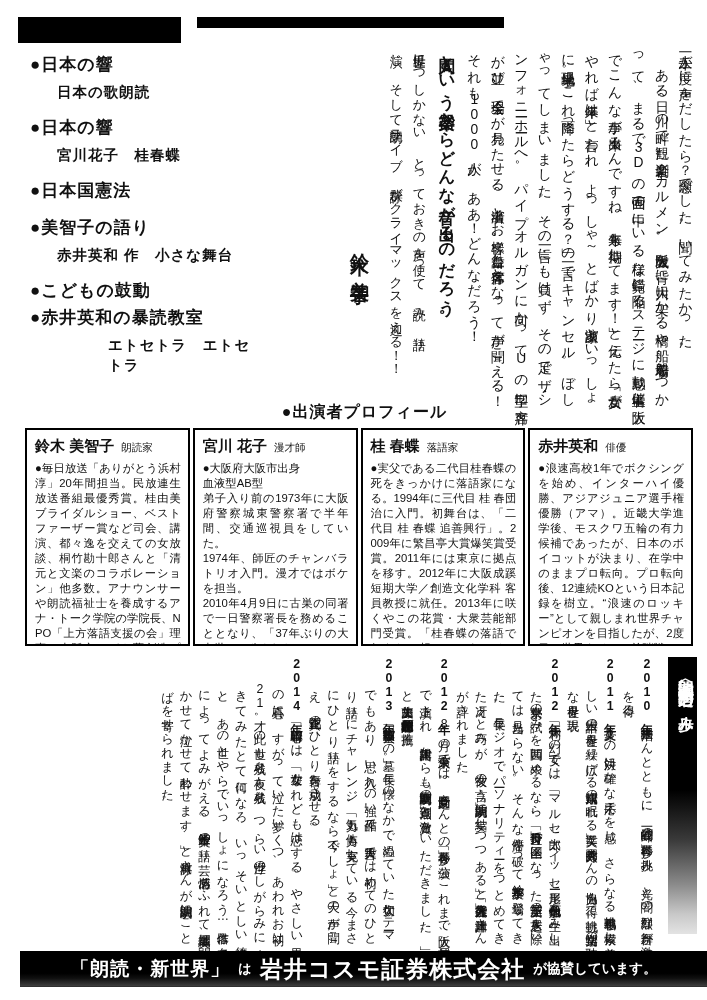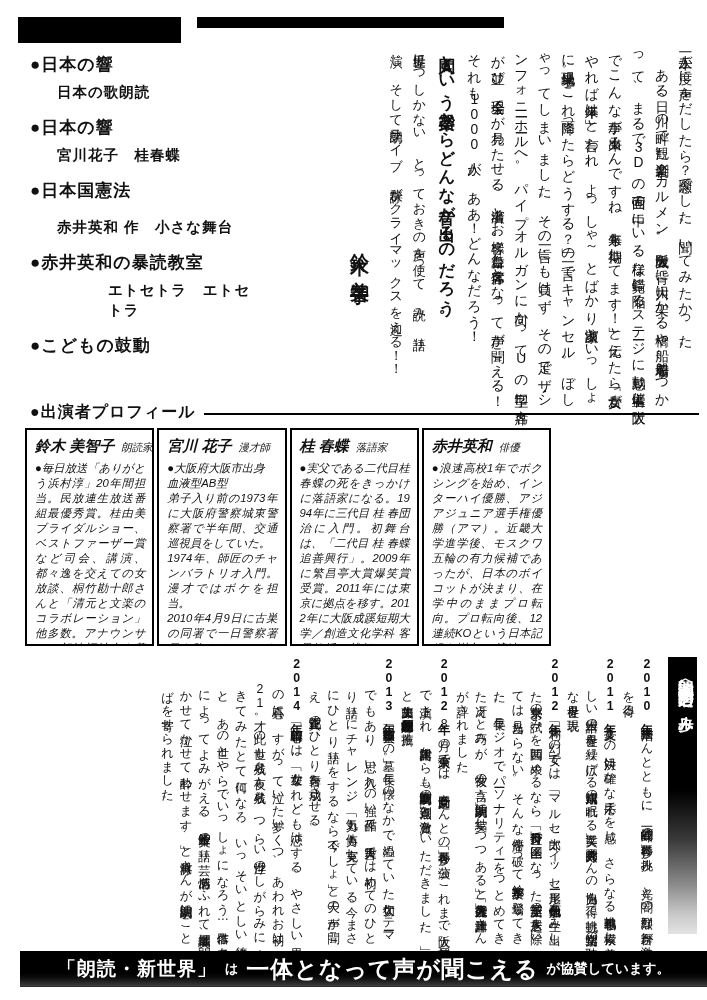--- a/index.html
+++ b/index.html
@@ -27,24 +27,24 @@
 
   
   .intro { position:absolute; top:45px; right:10px; height:355px; }
   .intro p { font-size:13.8px; line-height:1.7; text-align:justify; }
   .intro .indent { text-indent:1em; }
   .intro .catch { font-size:16.4px; font-weight:800; line-height:1.32; margin-block-start:5px; margin-block-end:5px; text-align:start; }
   .intro .slogan { font-size:13px; line-height:1.78; text-align:start; }
   .intro .signature { font-size:19px; font-weight:600; letter-spacing:3px; padding-top:193px; margin-block-start:9px; text-align:start; }
 
   
-  .profiles-head { position:absolute; left:30px; right:8px; top:402px; display:flex; align-items:center; }
+  .profiles-head { position:absolute; left:30px; right:8px; top:402px; display:flex; align-items:center;flex-direction:column; }
   .profiles-head .label { font-size:16px; font-weight:800; letter-spacing:1px; white-space:nowrap; }
   .profiles-head .rule { flex:1; border-top:2.5px solid #000; margin-left:8px; margin-top:3px; }
-  .profiles-row { position:absolute; left:25px; top:428px; width:526px; display:flex; gap:3px;font-style:italic; }
+  .profiles-row { position:absolute; left:25px; top:428px; width:668px; display:flex; gap:3px; }
   .profile-card { flex:1; height:218px; border:2px solid #000; box-sizing:border-box; padding:7px 7px 6px 8px; overflow:hidden; }
   .profile-head { margin-bottom:5px; white-space:nowrap; }
   .profile-name { font-size:15px; font-weight:800; }
   .profile-role { font-size:10.5px; margin-left:7px; }
   .profile-bio { font-size:11.3px; line-height:1.33; text-align:justify; white-space:pre-line; word-break:break-all; }
 
   
   .history { position:absolute; top:657px; right:10px; height:281px; }
   .history-banner {
     width:29px; height:277px; margin-left:12px;
@@ -81,28 +81,29 @@
       <span class="program-sub">日本の歌朗読</span>
     </div>
     <div class="program-item">
       <div class="program-title">●日本の響</div>
       <span class="program-sub">宮川花子　桂春蝶</span>
     </div>
     <div class="program-item">
       <div class="program-title">●日本国憲法</div>
     </div>
     <div class="program-item">
+      <div class="program-title">●美智子の語り</div>
       <span class="program-sub">赤井英和 作　小さな舞台</span>
+    </div>
+    <div class="program-item compact">
+      <div class="program-title">●こどもの鼓動</div>
     </div>
     <div class="program-item">
       <div class="program-title">●赤井英和の暴読教室</div>
       <span class="program-sub etc">エトセトラ　エトセトラ</span>
-    </div>
-    <div class="program-item compact">
-      <div class="program-title">●こどもの鼓動</div>
     </div>
   </div>
 
   <div class="intro vtext">
     <p>一千人が一度に声をだしたら？念願でした。聞いてみたかった。</p>
     <p class="indent">ある日、川の畔で観た音楽劇　カルメン。大阪城を背に大川に架かる橋や船、船着場をつかって、まるで3Dの画面の中にいる様な錯覚に陥るステージに感動し主催者に「大阪でこんな事が出来るんですね、来年も期待してます！」と伝えたら「貴女がやれば来年は」と言われ、よっしゃ～とばかり演出家といっしょに現地見学。「これ雨降ったらどうする？」の一言でキャンセル。ぼしゃってしまいました。その一言にも負けず、その足でザ・シンフォニーホールへ。パイプオルガンに向かってUの字型に客席が並び、会場全てが見わたせる、出演者とお客様、舞台と客席・・・一体となって声が聞こえる！それも1000人が。ああ！どんなだろう！</p>
     <p class="catch">人間という楽器からどんな音が出るのだろう。</p>
     <p class="slogan">世界に一つしかない とっておきの声を使って 読み 語り</p>
     <p class="slogan">演じ そして朗読ライブ 群詠がクライマックスを迎える！！</p>
     <p class="signature">鈴木　美智子</p>
@@ -151,17 +152,17 @@
     <p><span class="year">2011年</span><span>文豪との対決に確かな手応えを感じ、さらなる挑戦相手を模索し美しい日本語の世界を繰り広げる川端康成の「眠れる美女」に片岡秀太郎さんの協力を得て挑戦。川端文学の耽美な世界を表現。</span></p>
     <p><span class="year">2012年</span><span>「利休 幻の女」では、「マルセ太郎、イッセー尾形、白石加代子他を生み出した東京勢の試みを関西に求めるなら、「身世打鈴」で全国区になった新屋英子の一人芝居を除いては見当たらない。そんな停滞を破って鈴木美智子が登場してきた。長年ラジオでパーソナリティーをつとめてきた冴えと巧みが、彼女の言う「朗読演劇」に結実しつつある」と「上方芸能」発行人 木津川計さんが評されました。</span></p>
     <p><span class="year">2012年</span><span>8月の東京公演では、片岡愛之助さんとの「春琴抄」を公演。「これまで大阪、芦屋で上演され、木津川計氏からも「朗読演劇最高の到達点」と激賞をいただきました。」と加藤丈夫 芦屋市谷崎潤一郎記念館館長が推薦。</span></p>
     <p><span class="year">2013年</span><span>野坂昭如作「火垂るの墓」。長年、懐のなかで温めていた大切なテーマでもあり、思い入れの強い作品で、大舞台では初めてのひとり語りにチャレンジ。「気力も体力も充実している今、まさにひとり語りをするなら今でしょ」と天の声が聞こえ、正真正銘のひとり舞台を成功させる。</span></p>
     <p><span class="year">2014年</span><span>「曽根崎心中」には、「遊女なれども恋はする。やさしい男の真心に、すがって泣いた夢いくつ、あわれお初は21才。此の世も名残り夜も名残り、つらい浮世のしがらみに生きてみたとて何になろ、いっそいとしい徳様と、あの世とやらでいっしょになろう…名作は名手によってよみがえる。鈴木美智子の語り芸、情感あふれて繊細美麗、聞かせて泣かせて酔わせます。」と浜村淳さんが朗読演劇にことばを寄せられました。</span></p>
   </div>
 
   <div class="footer">
     <span class="f-lg">「朗読・新世界」</span>
     <span class="f-sm">は</span>
-    <span class="f-xl">一体となって声が聞こえる</span>
+    <span class="f-xl">岩井コスモ証券株式会社</span>
     <span class="f-sm2">が協賛しています。</span>
   </div>
 
 </div>
 
 </body></html>

